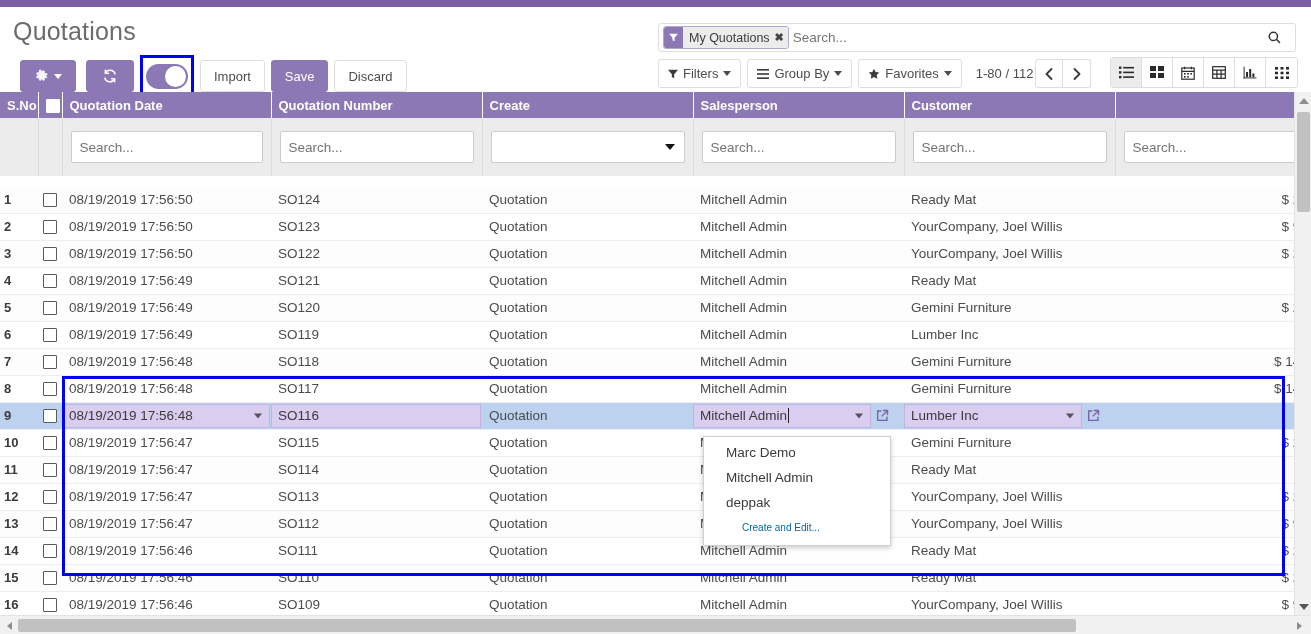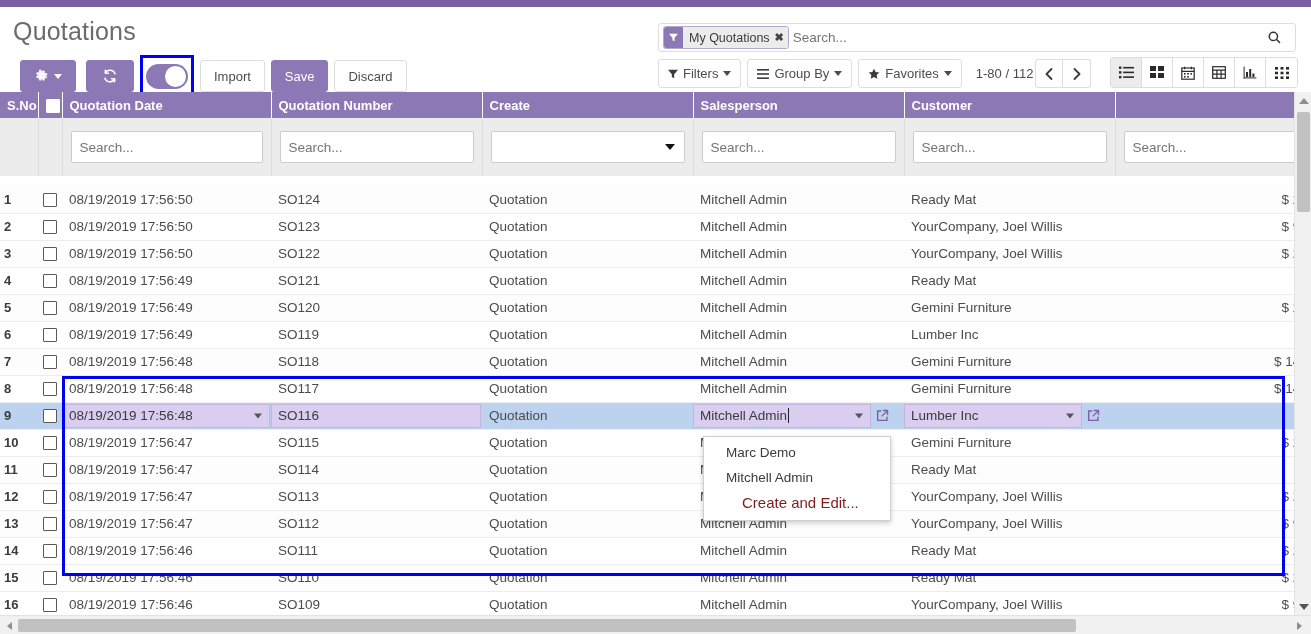--- a/index.html
+++ b/index.html
@@ -204,21 +204,21 @@
     background: #fff; border: 1px solid #d0d0d0; box-shadow: 0 2px 5px rgba(0,0,0,.2);
     z-index: 60; padding: 3px 0 5px 0;
   }
   .dd-item {
     height: 25px; display: flex; align-items: center; padding-left: 22px;
     font-size: 13.5px; color: #3b3b3b; cursor: pointer;
   }
   .dd-item.hl { background: #8d78b6; color: #fff; }
   .dd-create {
     height: 25px; display: flex; align-items: center; padding-left: 38px;
-    font-size: 15px; color: #7f1d1d; cursor: pointer;
+    font-size: 10px; color: #0369a1; cursor: pointer;
   }
 
   
   .vscroll {
     position: absolute; right: 0; top: 92px; width: 17px; height: 523px;
     background: #f1f1f1; border-left: 1px solid #e3e3e3; z-index: 70;
   }
   .vscroll .up, .vscroll .down {
     position: absolute; left: 0; width: 17px; height: 17px;
     display: flex; align-items: center; justify-content: center;
@@ -687,20 +687,21 @@
           </tr>
         </tbody>
     </table>
   </div>
 
   <div class="bluebox"></div>
 
   <div class="dropdown" id="dropdown">
       <div class="dd-item">Marc Demo</div>
       <div class="dd-item">Mitchell Admin</div>
+      <div class="dd-item">deppak</div>
       <div class="dd-create">Create and Edit...</div>
     </div>
 
   <div class="vscroll">
     <div class="up">
         <span class="tri-up"></span>
       </div>
     <div class="vthumb"></div>
     <div class="down">
         <span class="tri-dn"></span>

